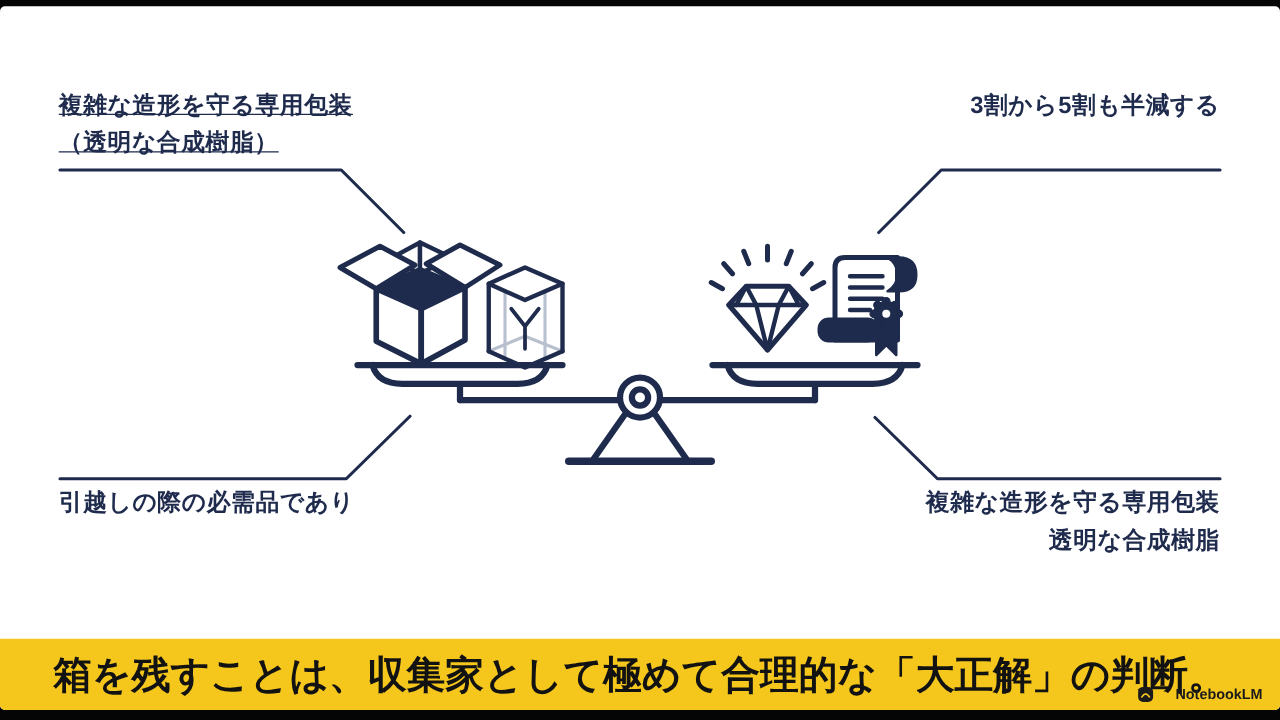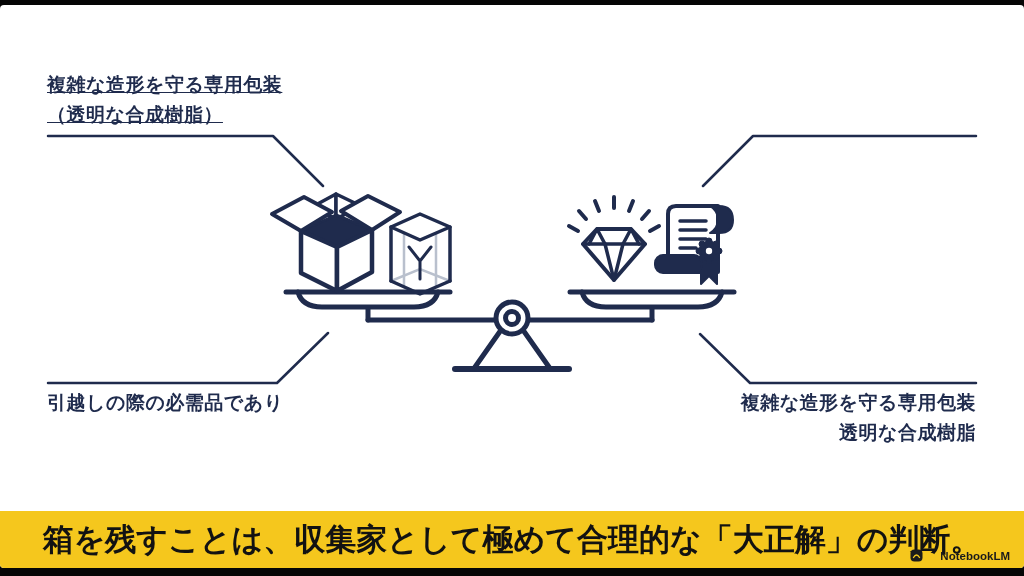--- a/index.html
+++ b/index.html
@@ -107,20 +107,21 @@
         <circle class="wf" cx="709" cy="251" r="3.2"></circle>
       </g>
     </g>
   </svg>
 
   <div class="corner-label lbl-tl">
     <div>複雑な造形を守る専用包装</div>
     <div>（透明な合成樹脂）</div>
   </div>
   <div class="corner-label lbl-tr">
+    <div>3割から5割も半減する</div>
   </div>
   <div class="corner-label lbl-bl">
     <div>引越しの際の必需品であり</div>
   </div>
   <div class="corner-label lbl-br">
     <div>複雑な造形を守る専用包装</div>
     <div>透明な合成樹脂</div>
   </div>
 
   <div class="watermark">

